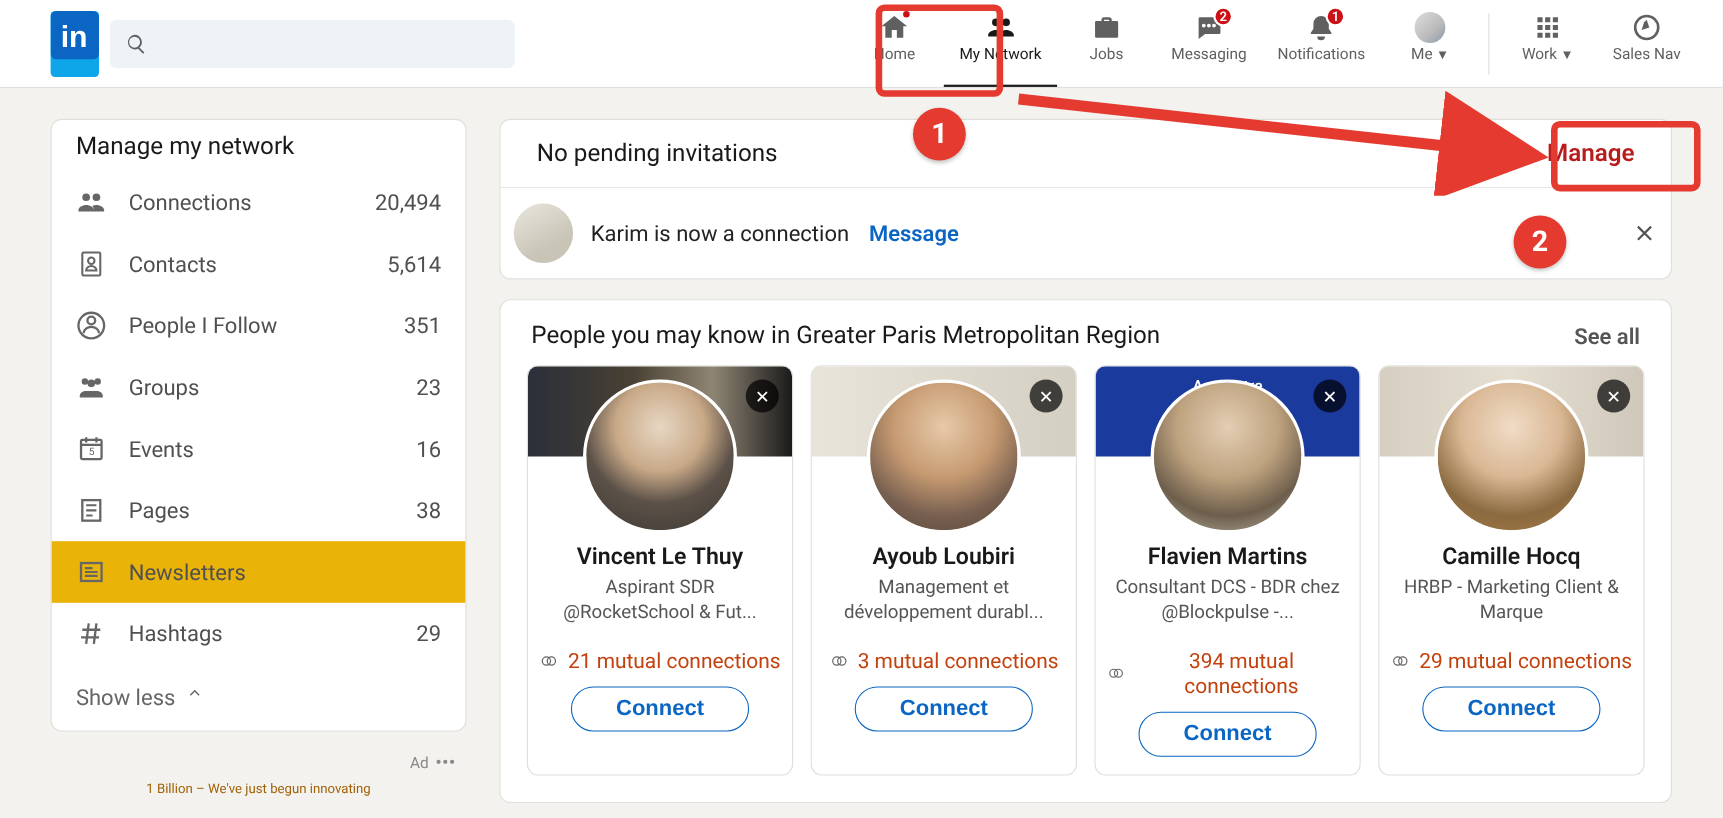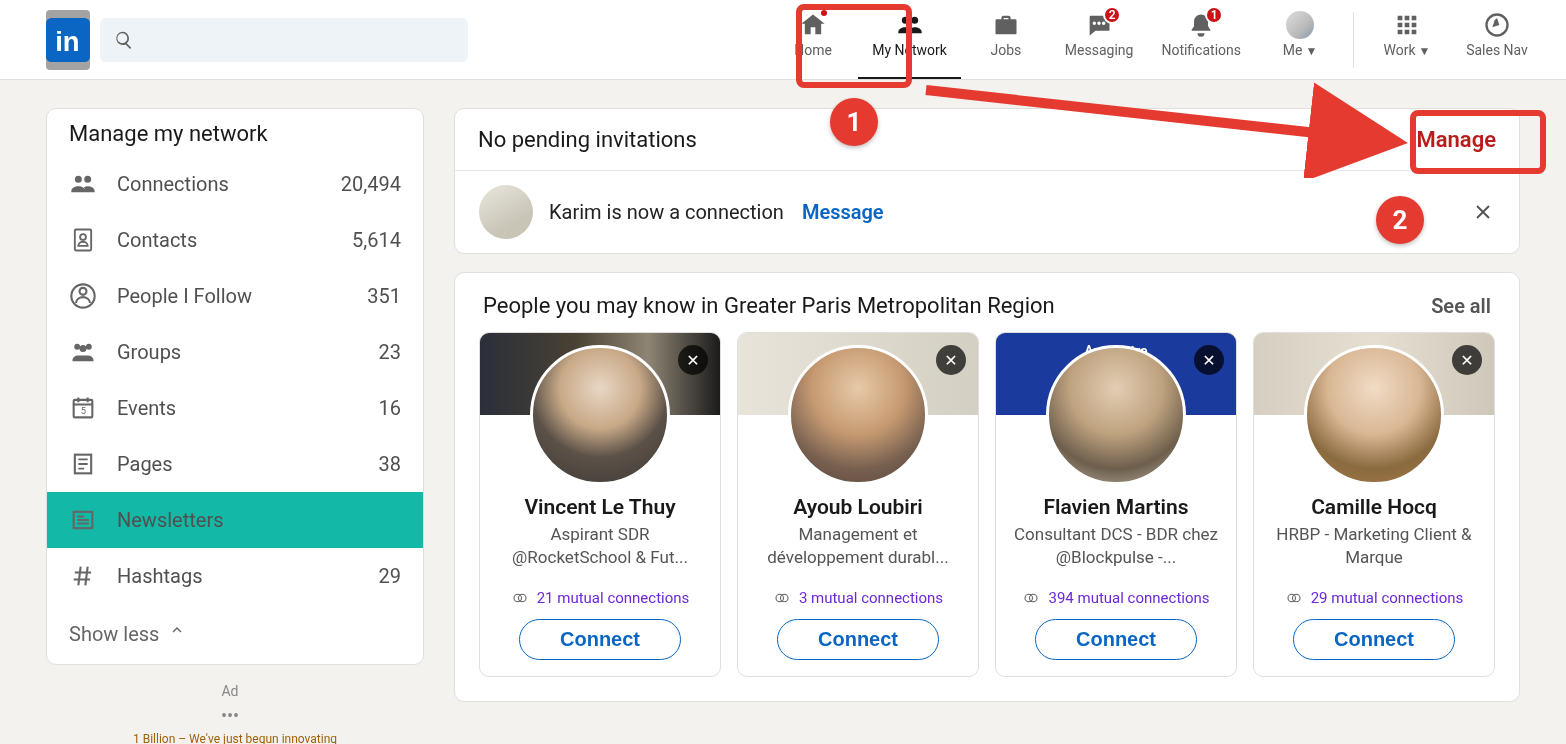--- a/index.html
+++ b/index.html
@@ -1,20 +1,20 @@
 <!DOCTYPE html>
 <html><head>
 <meta charset="utf-8">
 <style>
   * { box-sizing: border-box; margin: 0; padding: 0; }
   body { font-family: -apple-system, BlinkMacSystemFont, "Segoe UI", Roboto, Helvetica, Arial, sans-serif; background: #f3f2ef; color: rgba(0,0,0,0.9); width: 1566px; height: 744px; overflow: hidden; }
   
   
   .topbar { height: 80px; background: #fff; border-bottom: 1px solid #e0dfdc; display: flex; align-items: center; padding: 0 24px 0 46px; position: relative; }
-  .logo { width: 44px; height: 60px; background: #a3a3a3; border-radius: 4px; display: flex; align-items: center; justify-content: center; margin-right: 10px; }
+  .logo { width: 44px; height: 60px; background: #0ea5e9; border-radius: 4px; display: flex; justify-content: center; margin-right: 10px; }
   .logo svg { width: 44px; height: 44px; }
   .search-box { flex: 0 0 auto; display: flex; align-items: center; background: #eef3f8; border-radius: 6px; height: 44px; padding: 0 14px; width: 368px; margin-right: auto; }
   .search-box svg { width: 20px; height: 20px; fill: #606060; margin-right: 10px; }
   .search-box input { border: none; background: transparent; font-size: 18px; color: #666; outline: none; width: 100%; }
   
   .nav-items { display: flex; align-items: flex-start; height: 100%; }
   .nav-item { display: flex; flex-direction: column; align-items: center; justify-content: flex-start; padding: 10px 14px 0; min-width: 90px; height: 100%; cursor: pointer; position: relative; color: #606060; }
   .nav-item.active { color: #191919; }
   .nav-item.active::after { content: ''; position: absolute; bottom: 0; left: 0; right: 0; height: 2px; background: #191919; }
   .nav-icon-wrap { position: relative; height: 30px; display: flex; align-items: center; justify-content: center; }
@@ -31,34 +31,34 @@
   .container { display: flex; gap: 30px; padding: 28px 46px; }
   .left-col { width: 412px; }
   .right-col { flex: 1; }
   
   .card { background: #fff; border: 1px solid #e0dfdc; border-radius: 10px; margin-bottom: 18px; }
   
   
   .sidebar-title { padding: 12px 22px 10px; font-size: 22px; font-weight: 400; }
   .sidebar-list { }
   .sidebar-row { display: flex; align-items: center; padding: 14px 22px; cursor: pointer; }
-  .sidebar-row.selected { background: #14b8a6; }
+  .sidebar-row.selected { background: #eab308; }
   .sidebar-icon { width: 28px; height: 28px; fill: #666; margin-right: 20px; flex: 0 0 auto; }
   .sidebar-label { font-size: 20px; color: #505050; flex: 1; }
   .sidebar-count { font-size: 20px; color: #505050; }
   .show-less { padding: 18px 22px; font-size: 20px; color: #666; display: flex; gap: 10px; cursor: pointer; }
   
-  .ad-bar { display: flex; justify-content: flex-end; align-items: center; padding: 0 10px 6px 0; color: #888; font-size: 14px; gap: 6px; flex-direction: column;}
+  .ad-bar { display: flex; justify-content: flex-end; align-items: center; padding: 0 10px 6px 0; color: #888; font-size: 14px; gap: 6px;}
   .ad-tagline { text-align: center; color: #a16207; font-size: 12px; }
   
   
-  .invitations-header { display: flex; align-items: center; justify-content: space-between; padding: 18px 23px; border-bottom: 1px solid #e8e8e6; }
+  .invitations-header { display: flex; align-items: center; justify-content: space-between; padding: 18px 33px; border-bottom: 1px solid #e8e8e6; }
   .invitations-header h2 { font-size: 22px; font-weight: 400; }
   .manage-link { font-size: 22px; font-weight: 600; color: #b91c1c; cursor: pointer; }
-  .new-conn-row { display: flex; align-items: center; padding: 14px 24px; gap: 16px; }
+  .new-conn-row { display: flex; align-items: center; padding: 14px 12px; gap: 16px; }
   .avatar-md { width: 54px; height: 54px; border-radius: 50%; background: linear-gradient(150deg,#e9e6de 0%, #c8c4b6 70%); flex: 0 0 auto; }
   .conn-text { font-size: 20px; color: #222; }
   .msg-link { color: #0a66c2; font-weight: 600; font-size: 20px; cursor: pointer; margin-left: 2px; }
   .close-x { margin-left: auto; width: 24px; height: 24px; cursor: pointer; color: #555; }
   
   .pymk-header { display: flex; align-items: center; justify-content: space-between; padding: 20px 28px 14px; }
   .pymk-header h2 { font-size: 22px; font-weight: 400; }
   .see-all { font-size: 20px; font-weight: 600; color: #555; cursor: pointer; }
   
   .pymk-grid { display: flex; gap: 16px; padding: 0 24px 24px; }
@@ -68,21 +68,21 @@
   .bg2 { background: linear-gradient(90deg,#e9e4d9 0%, #d3cfc3 100%); }
   .bg3 { background: #1a3a9e; color:#fff; display:flex; align-items:flex-start; justify-content:center; padding-top:10px; font-size:14px; font-weight:600;}
   .bg4 { background: linear-gradient(90deg,#d6cfc1 0%, #e5dfd2 50%, #cfc8ba 100%); }
   .person-avatar { width: 140px; height: 140px; border-radius: 50%; margin-top: -70px; border: 3px solid #fff; background:#ddd; }
   .pa1 { background: radial-gradient(circle at 50% 30%, #e8d7c4 0%, #c8a987 35%, #5c5148 60%, #3b3833 100%); }
   .pa2 { background: radial-gradient(circle at 50% 30%, #e7c9a9 0%, #c69a71 40%, #786050 70%, #564438 100%); }
   .pa3 { background: radial-gradient(circle at 50% 30%, #e3cdb4 0%, #bfa37f 40%, #6d5e4c 70%, #bfb8a8 100%); }
   .pa4 { background: radial-gradient(circle at 50% 30%, #f0dcc6 0%, #d9b794 40%, #8a6a3f 70%, #a97b49 100%); }
   .person-name { font-size: 21px; font-weight: 600; margin-top: 10px; text-align: center; padding: 0 10px; }
   .person-sub { font-size: 17px; color: #555; text-align: center; padding: 4px 14px 0; line-height: 1.35; min-height: 52px; }
-  .mutual-row { display:flex; align-items:center; gap:8px; font-size:15px; color:#6d28d9; margin-top:18px; text-align:center; padding:0 10px; }
+  .mutual-row { display:flex; align-items:center; gap:8px; font-size:19px; color:#c2410c; margin-top:18px; text-align:center; padding:0 10px; }
   .mutual-row svg { width:18px; height:18px; fill:#666; }
   .connect-btn { margin-top: 12px; border: 1.5px solid #0a66c2; color: #0a66c2; background: #fff; border-radius: 24px; padding: 8px 40px; font-size: 20px; font-weight: 600; cursor: pointer; }
   .dismiss-x { position: absolute; top: 12px; right: 12px; width: 30px; height: 30px; border-radius: 50%; background: rgba(0,0,0,0.7); color: #fff; display:flex;align-items:center;justify-content:center; cursor:pointer; font-size:16px; }
   
   
   .annot-box { position: absolute; border: 6px solid #e53a30; border-radius: 8px; pointer-events: none; }
   .annot-circle { position: absolute; width: 48px; height: 48px; border-radius: 50%; background: #e53a30; color: #fff; font-size: 26px; font-weight: 700; display:flex;align-items:center;justify-content:center; pointer-events:none; box-shadow: 0 2px 4px rgba(0,0,0,0.25); }
   .annot-arrow { position: absolute; pointer-events:none; }
 </style>
 </head>

